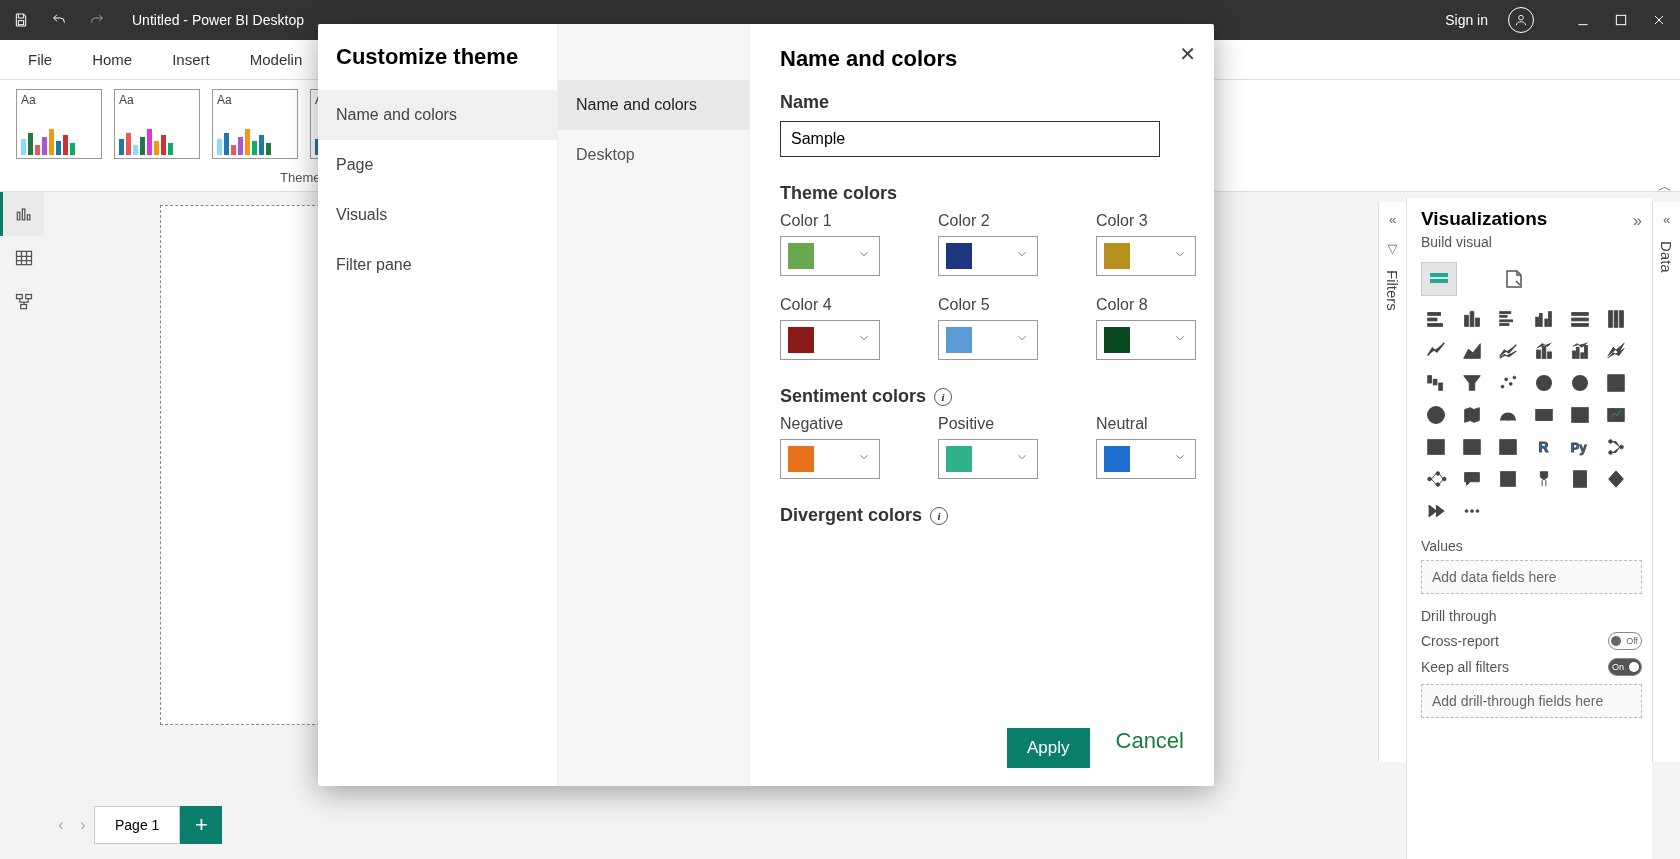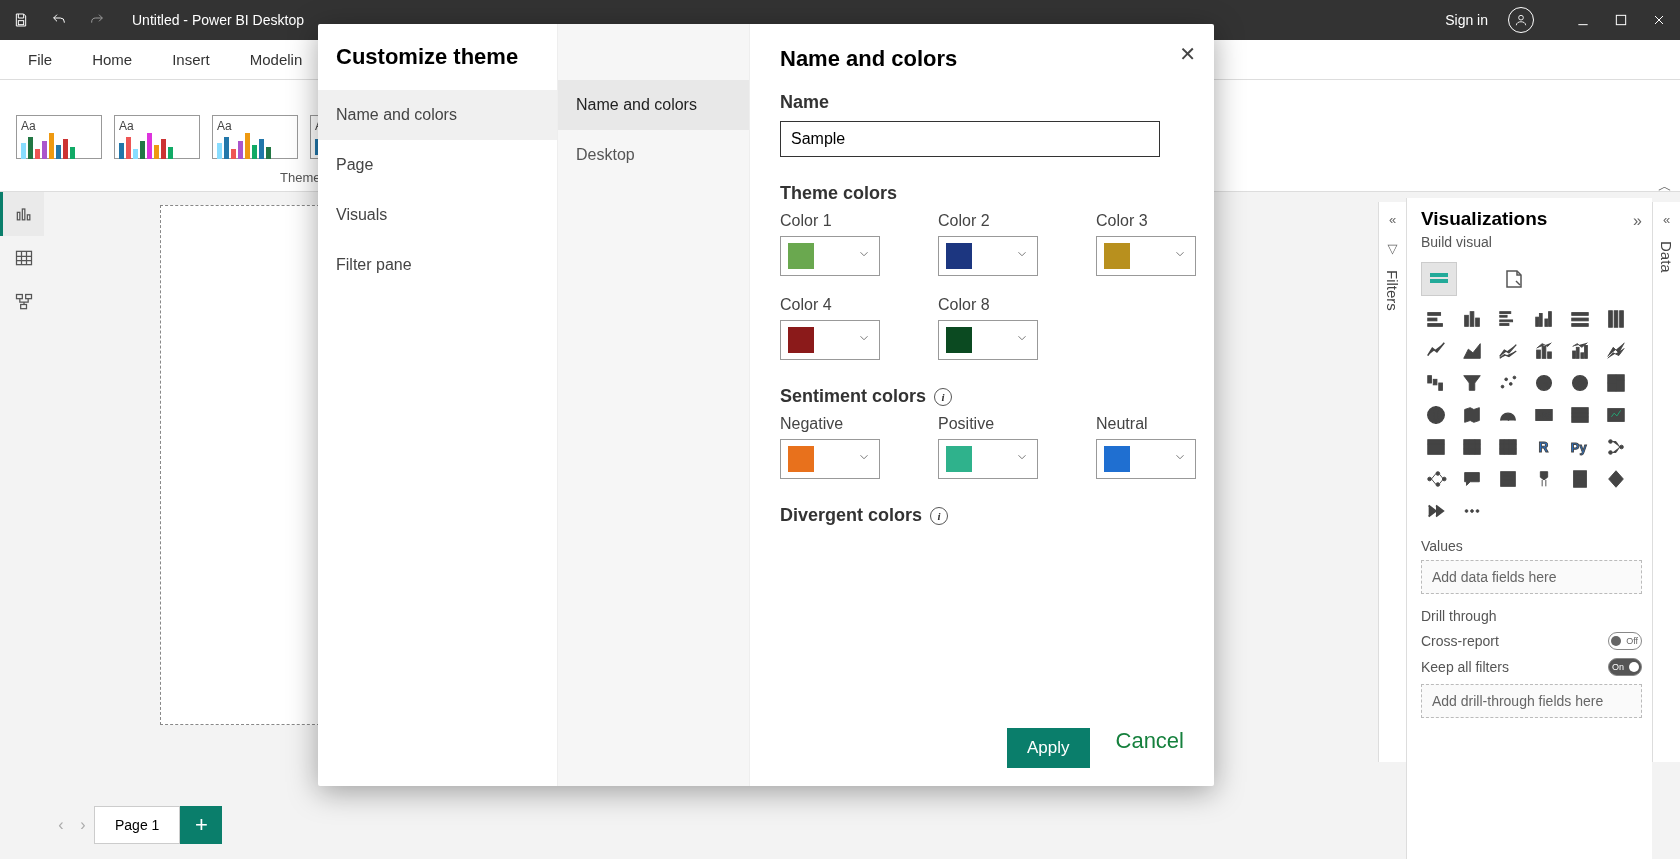--- a/index.html
+++ b/index.html
@@ -13,21 +13,21 @@
 .titlebar .title { margin-left: 6px; }
 .avatar-circle { width: 26px; height: 26px; border: 1.5px solid #fff; border-radius: 50%; display: inline-flex; align-items: center; justify-content: center; }
 .avatar-circle svg { width: 14px; height: 14px; }
 
 
 .ribbon-nav { height: 40px; background: #fff; display: flex; align-items: center; gap: 40px; padding: 0 28px; border-bottom: 1px solid #ddd; font-size: 15px; color: #333; }
 .ribbon-nav span { cursor: default; }
 
 
 .theme-strip { height: 112px; background: #fff; border-bottom: 1px solid #ddd; display: flex; align-items: flex-end; padding: 0 16px 6px; gap: 12px; position: relative; }
-.theme-thumb { width: 86px; height: 44px; border: 1px solid #999; background: #fff; padding: 3px 4px; display: flex; flex-direction: column; justify-content: space-between; margin-bottom: 26px; }
+.theme-thumb { width: 86px; height: 70px; border: 1px solid #999; background: #fff; padding: 3px 4px; display: flex; flex-direction: column; justify-content: space-between; margin-bottom: 26px; }
 .theme-thumb .aa { font-size: 12px; color: #444; }
 .theme-thumb .bars { display: flex; align-items: flex-end; gap: 2px; height: 28px; }
 .theme-thumb .bars i { width: 5px; display: block; }
 .theme-label { position: absolute; bottom: 6px; left: 280px; font-size: 13px; color: #555; }
 
 
 .view-rail { position: absolute; left: 0; top: 192px; width: 44px; display: flex; flex-direction: column; }
 .view-rail .vbtn { height: 44px; display: flex; align-items: center; justify-content: center; border-left: 3px solid transparent; }
 .view-rail .vbtn.active { border-left-color: #0a7e6b; background: #eaeaea; }
 .view-rail svg { width: 20px; height: 20px; stroke: #555; fill: none; stroke-width: 1.5; }
@@ -587,20 +587,29 @@
         <div class="color-item">
           <div class="lbl">Color 4</div>
           <div class="swatch-dd">
             <div class="sw" style="background: rgb(139, 26, 26);"></div>
             <span class="chev"><svg viewBox="0 0 24 24">
                 <path d="M6 9l6 6 6-6"></path>
               </svg></span>
           </div>
         </div>
         <div class="color-item">
+          <div class="lbl">Color 5</div>
+          <div class="swatch-dd">
+            <div class="sw" style="background: rgb(91, 155, 213);"></div>
+            <span class="chev"><svg viewBox="0 0 24 24">
+                <path d="M6 9l6 6 6-6"></path>
+              </svg></span>
+          </div>
+        </div>
+        <div class="color-item">
           <div class="lbl">Color 8</div>
           <div class="swatch-dd">
             <div class="sw" style="background: rgb(11, 74, 33);"></div>
             <span class="chev"><svg viewBox="0 0 24 24">
                 <path d="M6 9l6 6 6-6"></path>
               </svg></span>
           </div>
         </div>
       </div>
 

